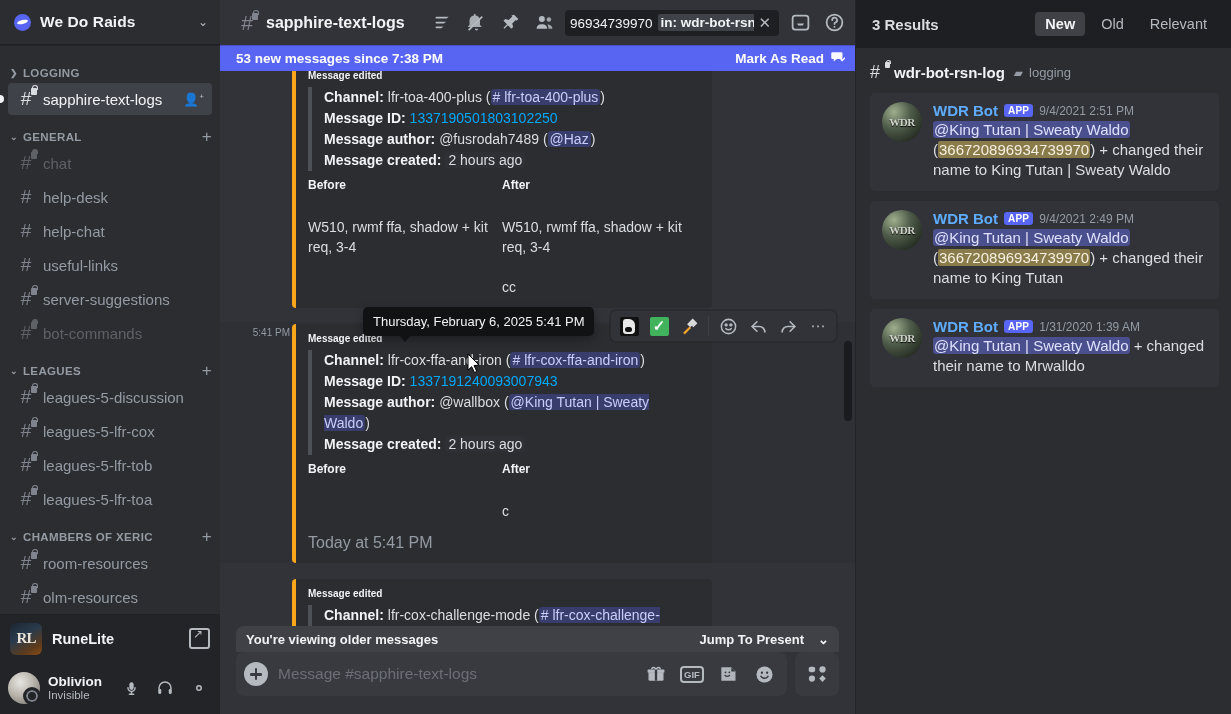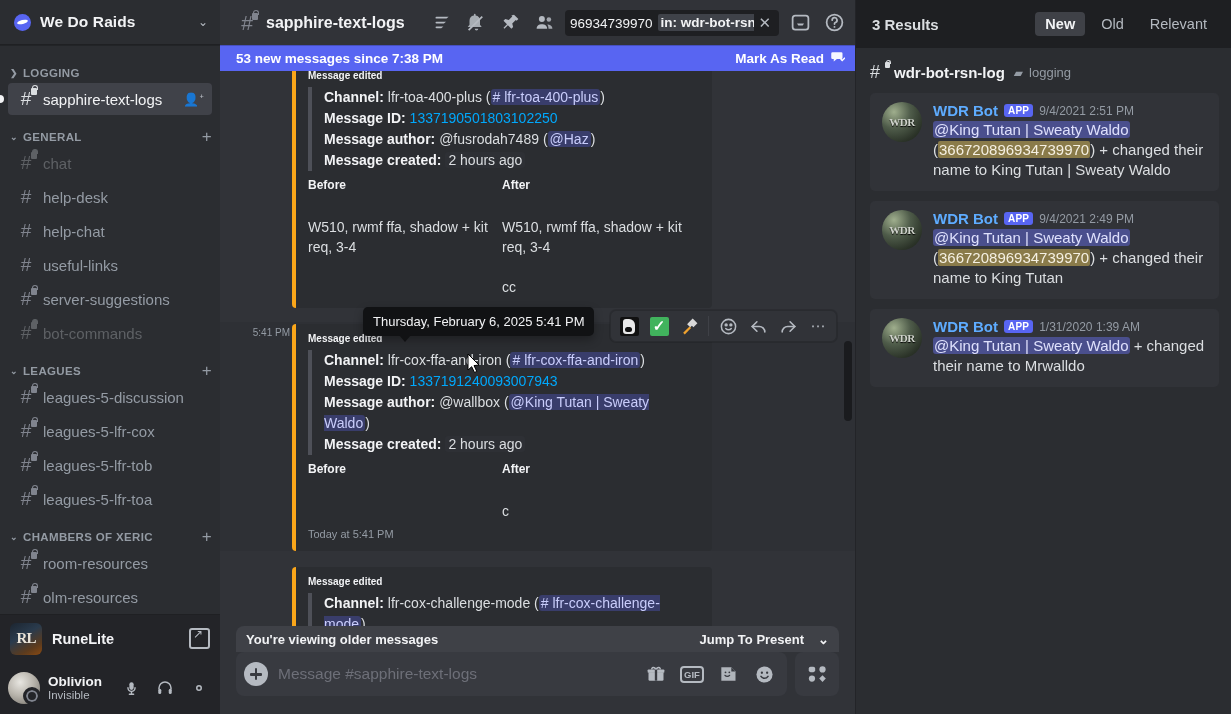--- a/index.html
+++ b/index.html
@@ -148,21 +148,21 @@
   .f-line{ font-size:14px; line-height:21px; }
   .f-key{ color:#f2f3f5; font-weight:bold; }
   .f-val{ color:#dbdee1; }
   .f-id{ color:#00a8fc; }
   .mention{ background:rgba(88,101,242,.3); color:#c9cdfb; border-radius:3px; padding:0 2px; }
   .codeish{ background:#2e3035; border-radius:3px; padding:0 3px; color:#dbdee1; }
   .ba-grid{ display:flex; gap:0; }
   .ba-col{ flex:0 0 50%; min-width:0; }
   .ba-head{ color:#f2f3f5; font-weight:bold; font-size:12px; margin-bottom:1px; }
   .ba-body{ color:#dbdee1; font-size:14px; line-height:20px; white-space:pre-wrap;margin-top:25px; }
-  .embed-foot{ color:#949ba4; font-size:11px; margin-top:7px; }
+  .embed-foot{ color:#949ba4; font-size:16px; margin-top:13px; }
 
   
   .action-bar{
     position:absolute; right:18px; top:-12px; height:32px; background:#313338;
     border:1px solid #292b2f; border-radius:6px; display:flex; align-items:center;
     padding:0 4px; gap:2px; box-shadow:0 0 0 1px rgba(0,0,0,.12);
   }
   .ab-btn{ width:28px; height:28px; display:flex; align-items:center; justify-content:center; border-radius:4px; cursor:pointer; color:#b5bac1; font-size:15px; }
   .ab-sep{ width:1px; height:20px; background:#3f4147; margin:0 3px; }
   .emo-pog{ width:19px; height:19px; background:#111; border-radius:2px; position:relative; overflow:hidden; }

